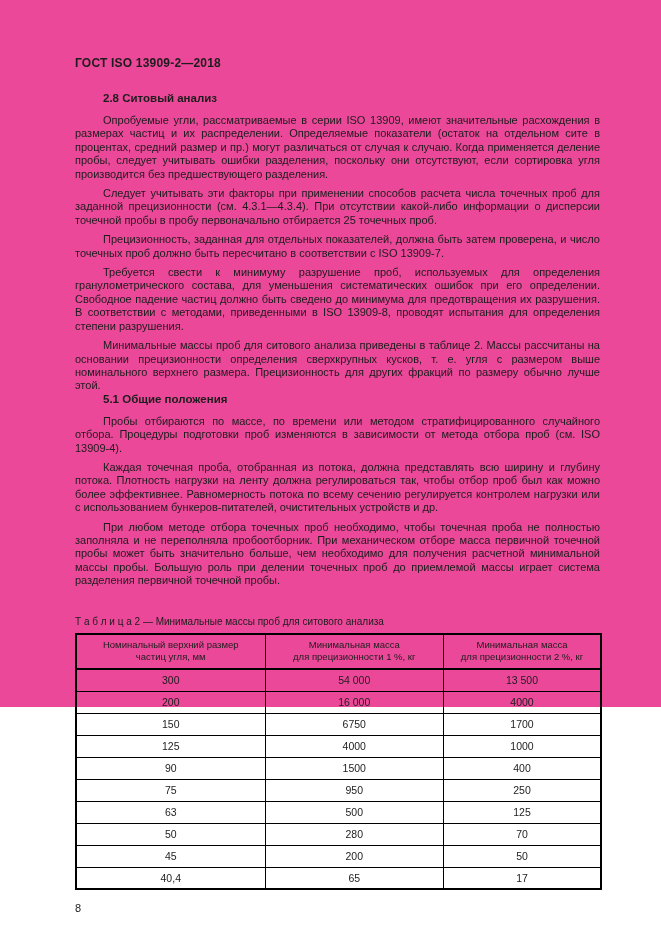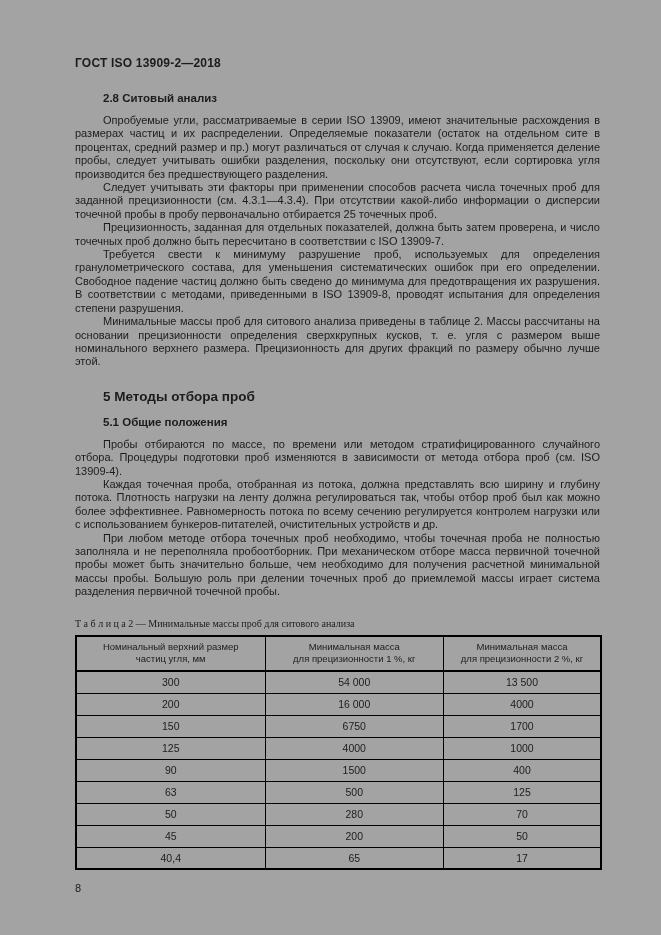--- a/index.html
+++ b/index.html
@@ -6,22 +6,22 @@
   html, body { background: #ffffff; }
   body {
     width: 661px;
     height: 935px;
     font-family: "Liberation Sans", sans-serif;
     color: #1c1c1c;
     overflow: hidden;
   }
   .page {
     width: 661px;
-    height: 935px;
-    background: #a3a3a3;
+    height: 707px;
+    background: #ec4899;
     padding: 56px 61px 0 75px;
   }
   .doc-header {
     font-size: 12px;
     font-weight: bold;
     letter-spacing: 0.2px;
     margin-bottom: 22px;
   }
   .subheading {
     font-size: 11.5px;
@@ -31,26 +31,26 @@
   .heading1 {
     font-size: 13.5px;
     font-weight: bold;
     margin: 20px 0 12px 28px;
   }
   p.body {
     font-size: 11px;
     line-height: 13.4px;
     text-align: justify;
     text-indent: 28px;
+    margin-top: 6px;
   }
   .table-caption {
     font-size: 10px;
-    margin-top: 19px;
+    margin-top: 28px;
     margin-bottom: 6px;
-    font-family: Liberation Serif, serif;
   }
   table.gost-table {
     width: 527px;
     border-collapse: collapse;
     border: 2px solid #000000;
     table-layout: fixed;
   }
   table.gost-table th {
     border: 1px solid #000000;
     border-bottom: 2px solid #000000;
@@ -87,21 +87,20 @@
   <div class="doc-header">ГОСТ ISO 13909-2—2018</div>
 
   <h4 class="subheading">2.8 Ситовый анализ</h4>
 
   <p class="body">Опробуемые угли, рассматриваемые в серии ISO 13909, имеют значительные расхождения в размерах частиц и их распределении. Определяемые показатели (остаток на отдельном сите в процентах, средний размер и пр.) могут различаться от случая к случаю. Когда применяется деление пробы, следует учитывать ошибки разделения, поскольку они отсутствуют, если сортировка угля производится без предшествующего разделения.</p>
   <p class="body">Следует учитывать эти факторы при применении способов расчета числа точечных проб для заданной прецизионности (см. 4.3.1—4.3.4). При отсутствии какой-либо информации о дисперсии точечной пробы в пробу первоначально отбирается 25 точечных проб.</p>
   <p class="body">Прецизионность, заданная для отдельных показателей, должна быть затем проверена, и число точечных проб должно быть пересчитано в соответствии с ISO 13909-7.</p>
   <p class="body">Требуется свести к минимуму разрушение проб, используемых для определения гранулометрического состава, для уменьшения систематических ошибок при его определении. Свободное падение частиц должно быть сведено до минимума для предотвращения их разрушения. В соответствии с методами, приведенными в ISO 13909-8, проводят испытания для определения степени разрушения.</p>
   <p class="body">Минимальные массы проб для ситового анализа приведены в таблице 2. Массы рассчитаны на основании прецизионности определения сверхкрупных кусков, т. е. угля с размером выше номинального верхнего размера. Прецизионность для других фракций по размеру обычно лучше этой.</p>
 
-  <h2 class="heading1">5 Методы отбора проб</h2>
 
   <h4 class="subheading">5.1 Общие положения</h4>
 
   <p class="body">Пробы отбираются по массе, по времени или методом стратифицированного случайного отбора. Процедуры подготовки проб изменяются в зависимости от метода отбора проб (см. ISO 13909-4).</p>
   <p class="body">Каждая точечная проба, отобранная из потока, должна представлять всю ширину и глубину потока. Плотность нагрузки на ленту должна регулироваться так, чтобы отбор проб был как можно более эффективнее. Равномерность потока по всему сечению регулируется контролем нагрузки или с использованием бункеров-питателей, очистительных устройств и др.</p>
   <p class="body">При любом методе отбора точечных проб необходимо, чтобы точечная проба не полностью заполняла и не переполняла пробоотборник. При механическом отборе масса первичной точечной пробы может быть значительно больше, чем необходимо для получения расчетной минимальной массы пробы. Большую роль при делении точечных проб до приемлемой массы играет система разделения первичной точечной пробы.</p>
 
   <div class="table-caption">Т а б л и ц а  2 — Минимальные массы проб для ситового анализа</div>
 
   <table class="gost-table">
@@ -135,20 +134,25 @@
           <td>125</td>
           <td>4000</td>
           <td>1000</td>
         </tr>
         <tr>
           <td>90</td>
           <td>1500</td>
           <td>400</td>
         </tr>
         <tr>
+          <td>75</td>
+          <td>950</td>
+          <td>250</td>
+        </tr>
+        <tr>
           <td>63</td>
           <td>500</td>
           <td>125</td>
         </tr>
         <tr>
           <td>50</td>
           <td>280</td>
           <td>70</td>
         </tr>
         <tr>

